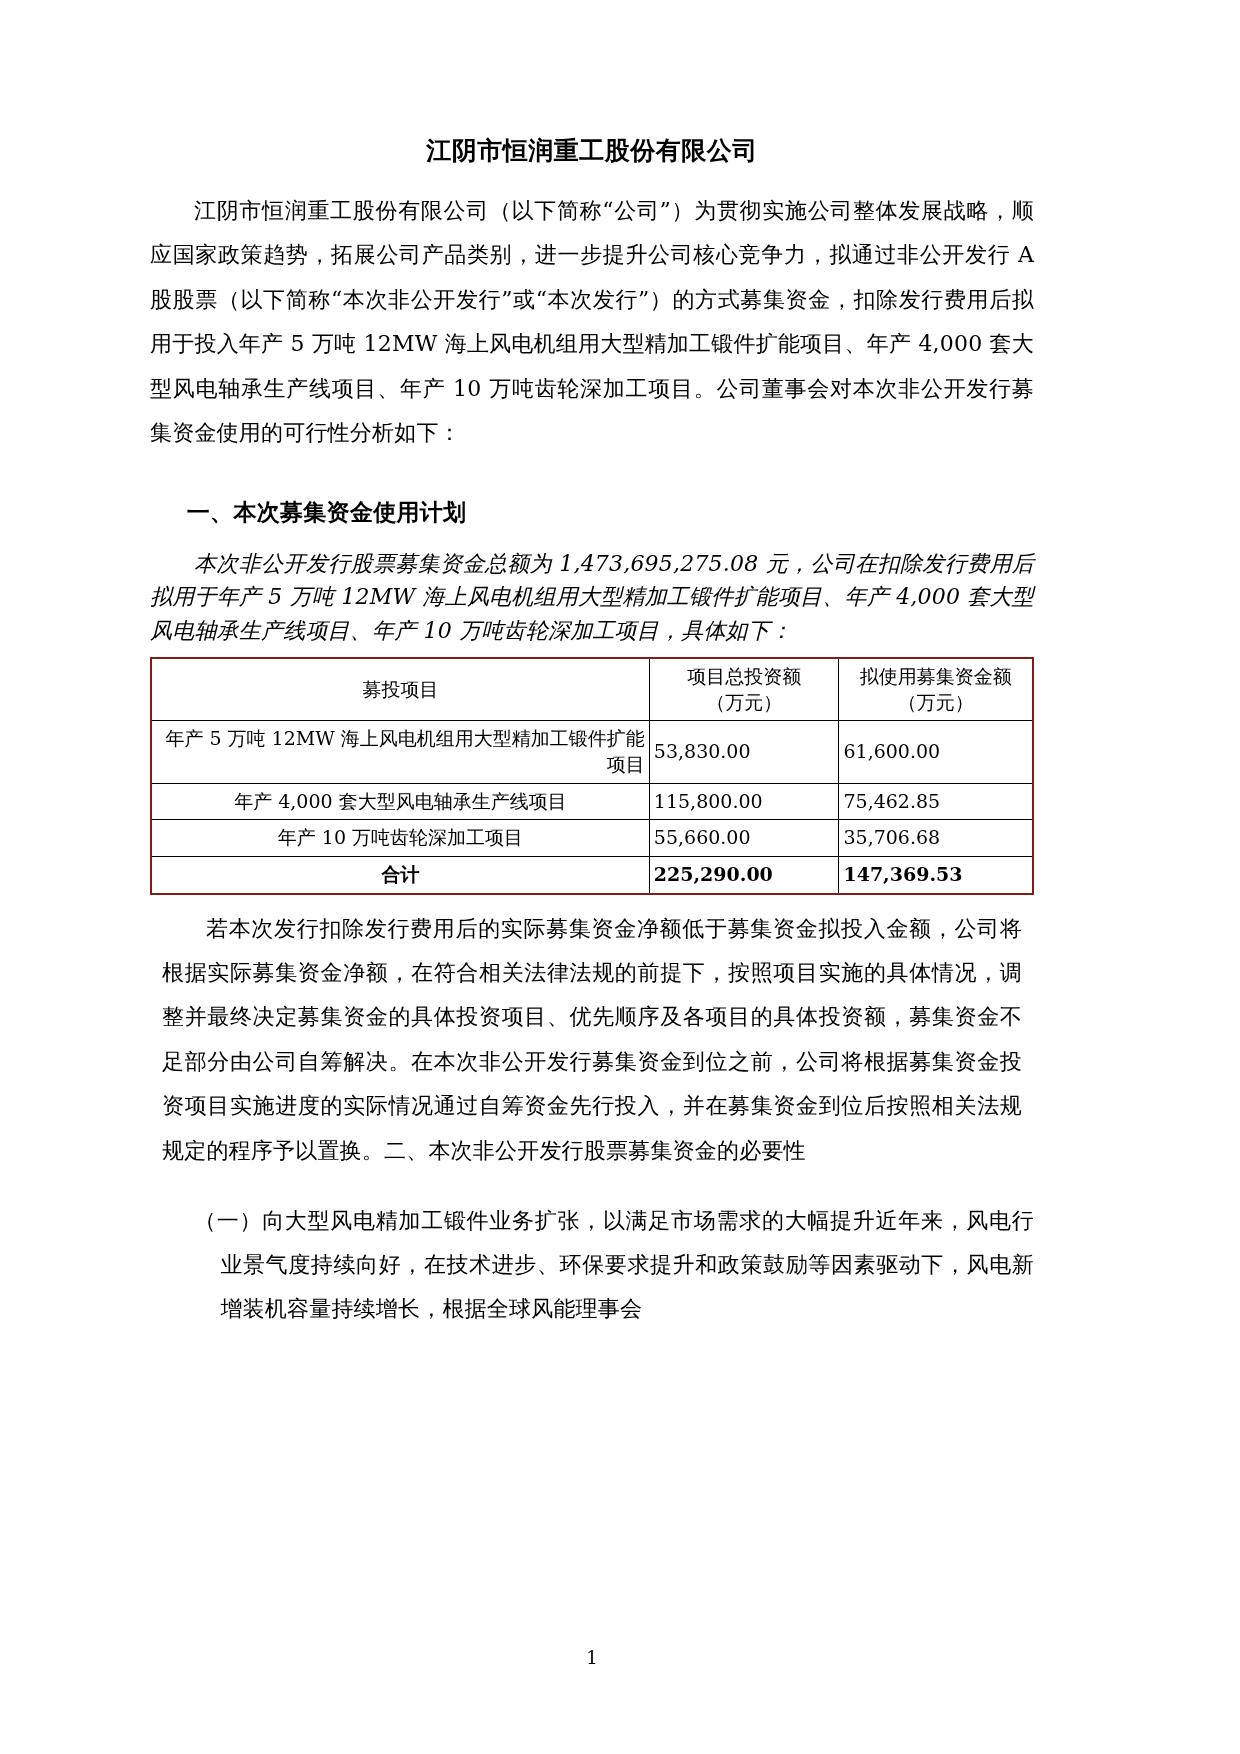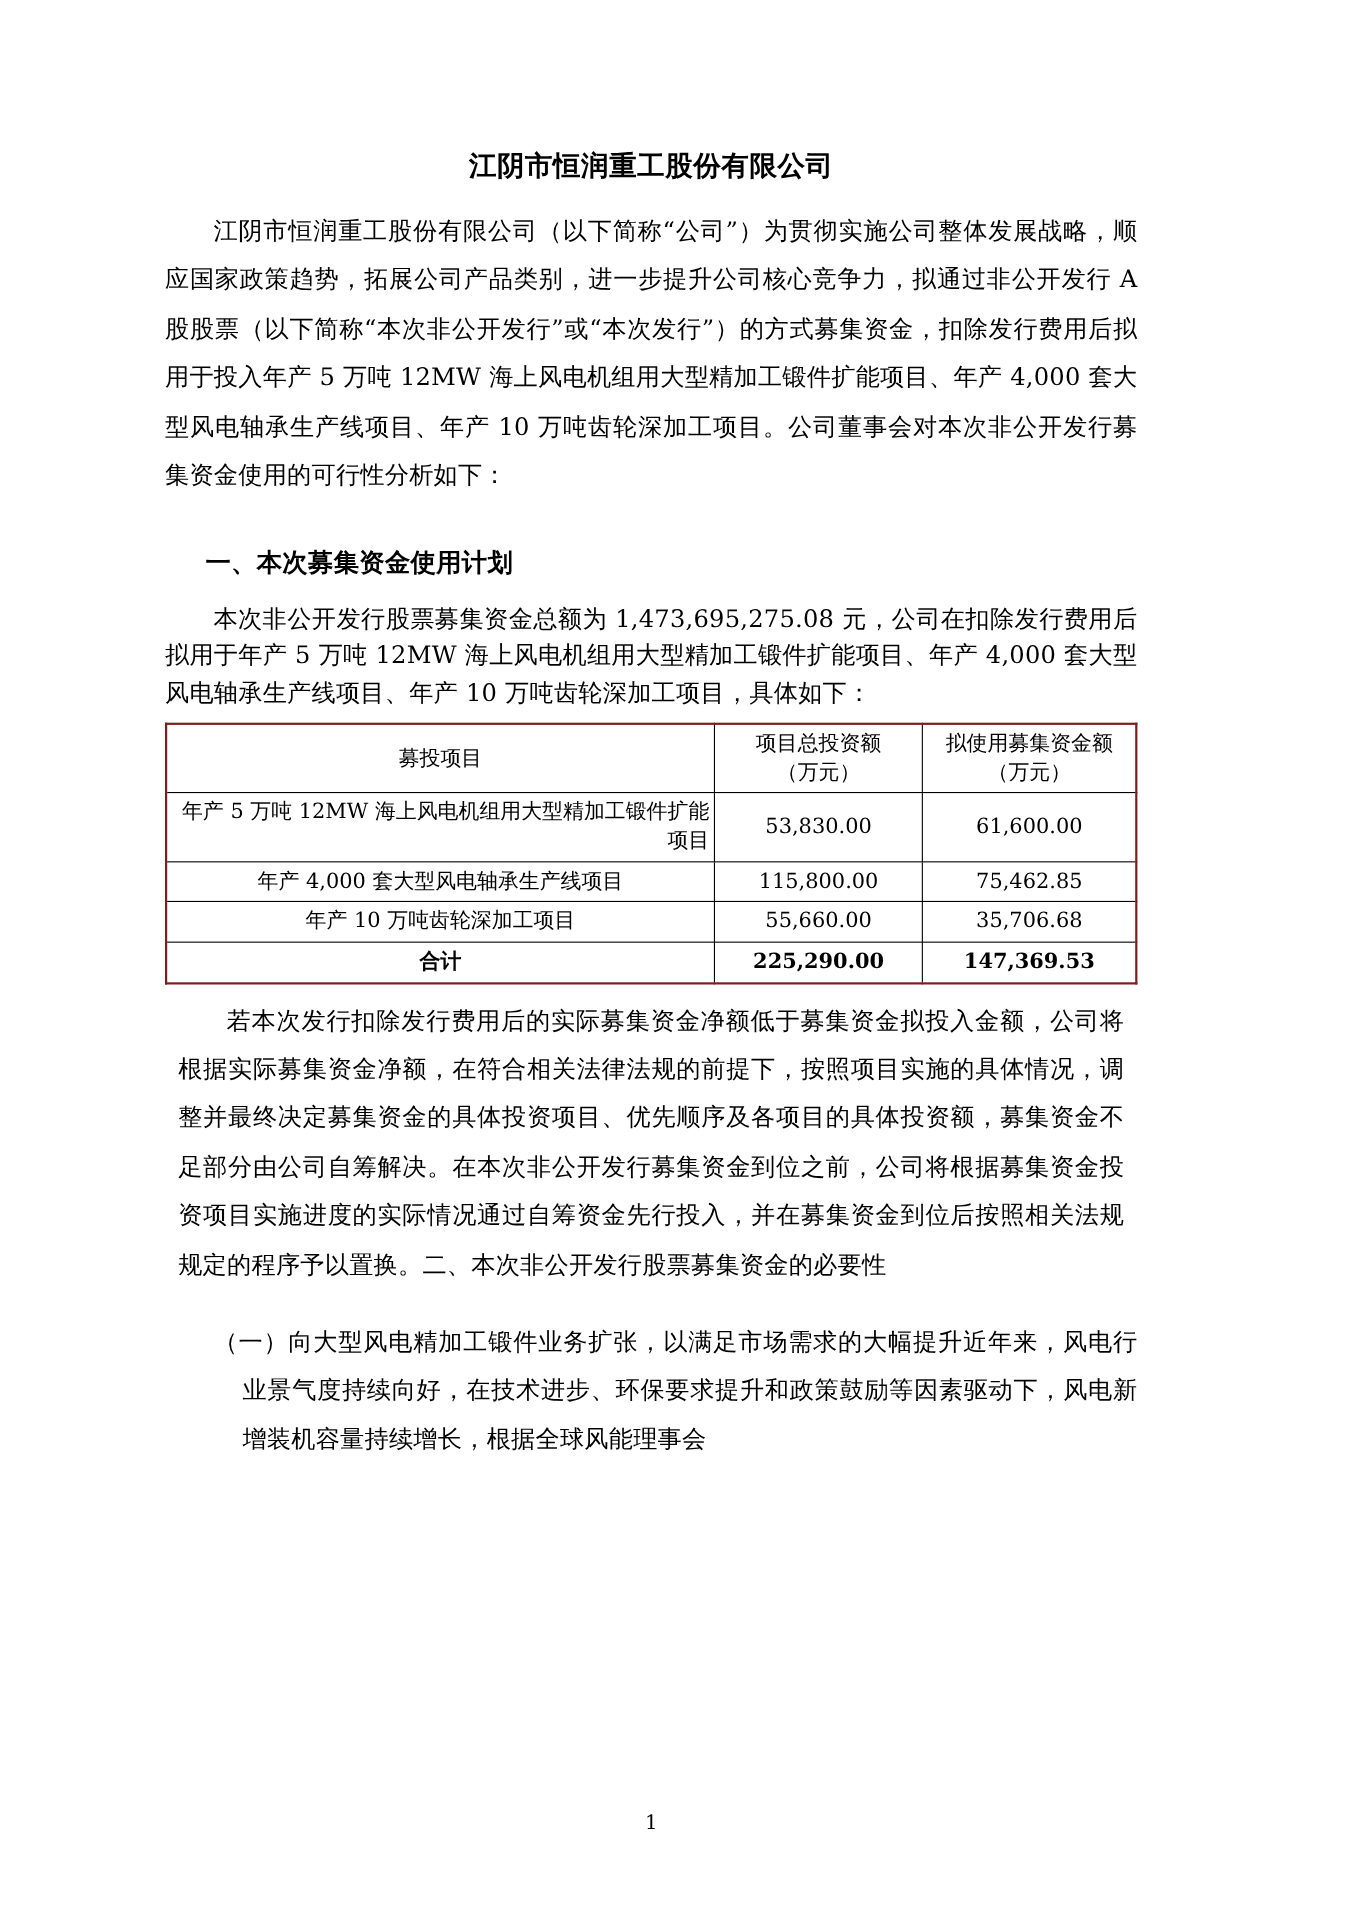--- a/index.html
+++ b/index.html
@@ -36,20 +36,21 @@
     line-height: 2.02;
     text-align: justify;
     text-justify: inter-ideograph;
     margin: 18px 0 0 0;
     text-indent: 2em;
     letter-spacing: 0.2px;
   }
   p.body-para.tight {
     line-height: 1.52;
     margin-top: 14px;
+    font-style: italic;
   }
   h2.section-head {
     font-size: 23px;
     font-weight: bold;
     margin: 36px 0 0 0;
     text-indent: 1.6em;
     line-height: 1.8;
     letter-spacing: 0.3px;
   }
   table.fund-table {
@@ -76,21 +77,21 @@
     font-size: 19px;
   }
   td.proj-name {
     text-align: center;
   }
   td.proj-name.flush {
     text-align: right;
     margin-top: 12px;
   }
   td.num {
-    text-align: center;
+    text-align: left;
     padding-right: 6px;
     white-space: nowrap;
   }
   tr.total-row td {
     font-weight: bold;
   }
   tr.total-row td.proj-name {
     text-align: center;
   }
   p.after-table {

